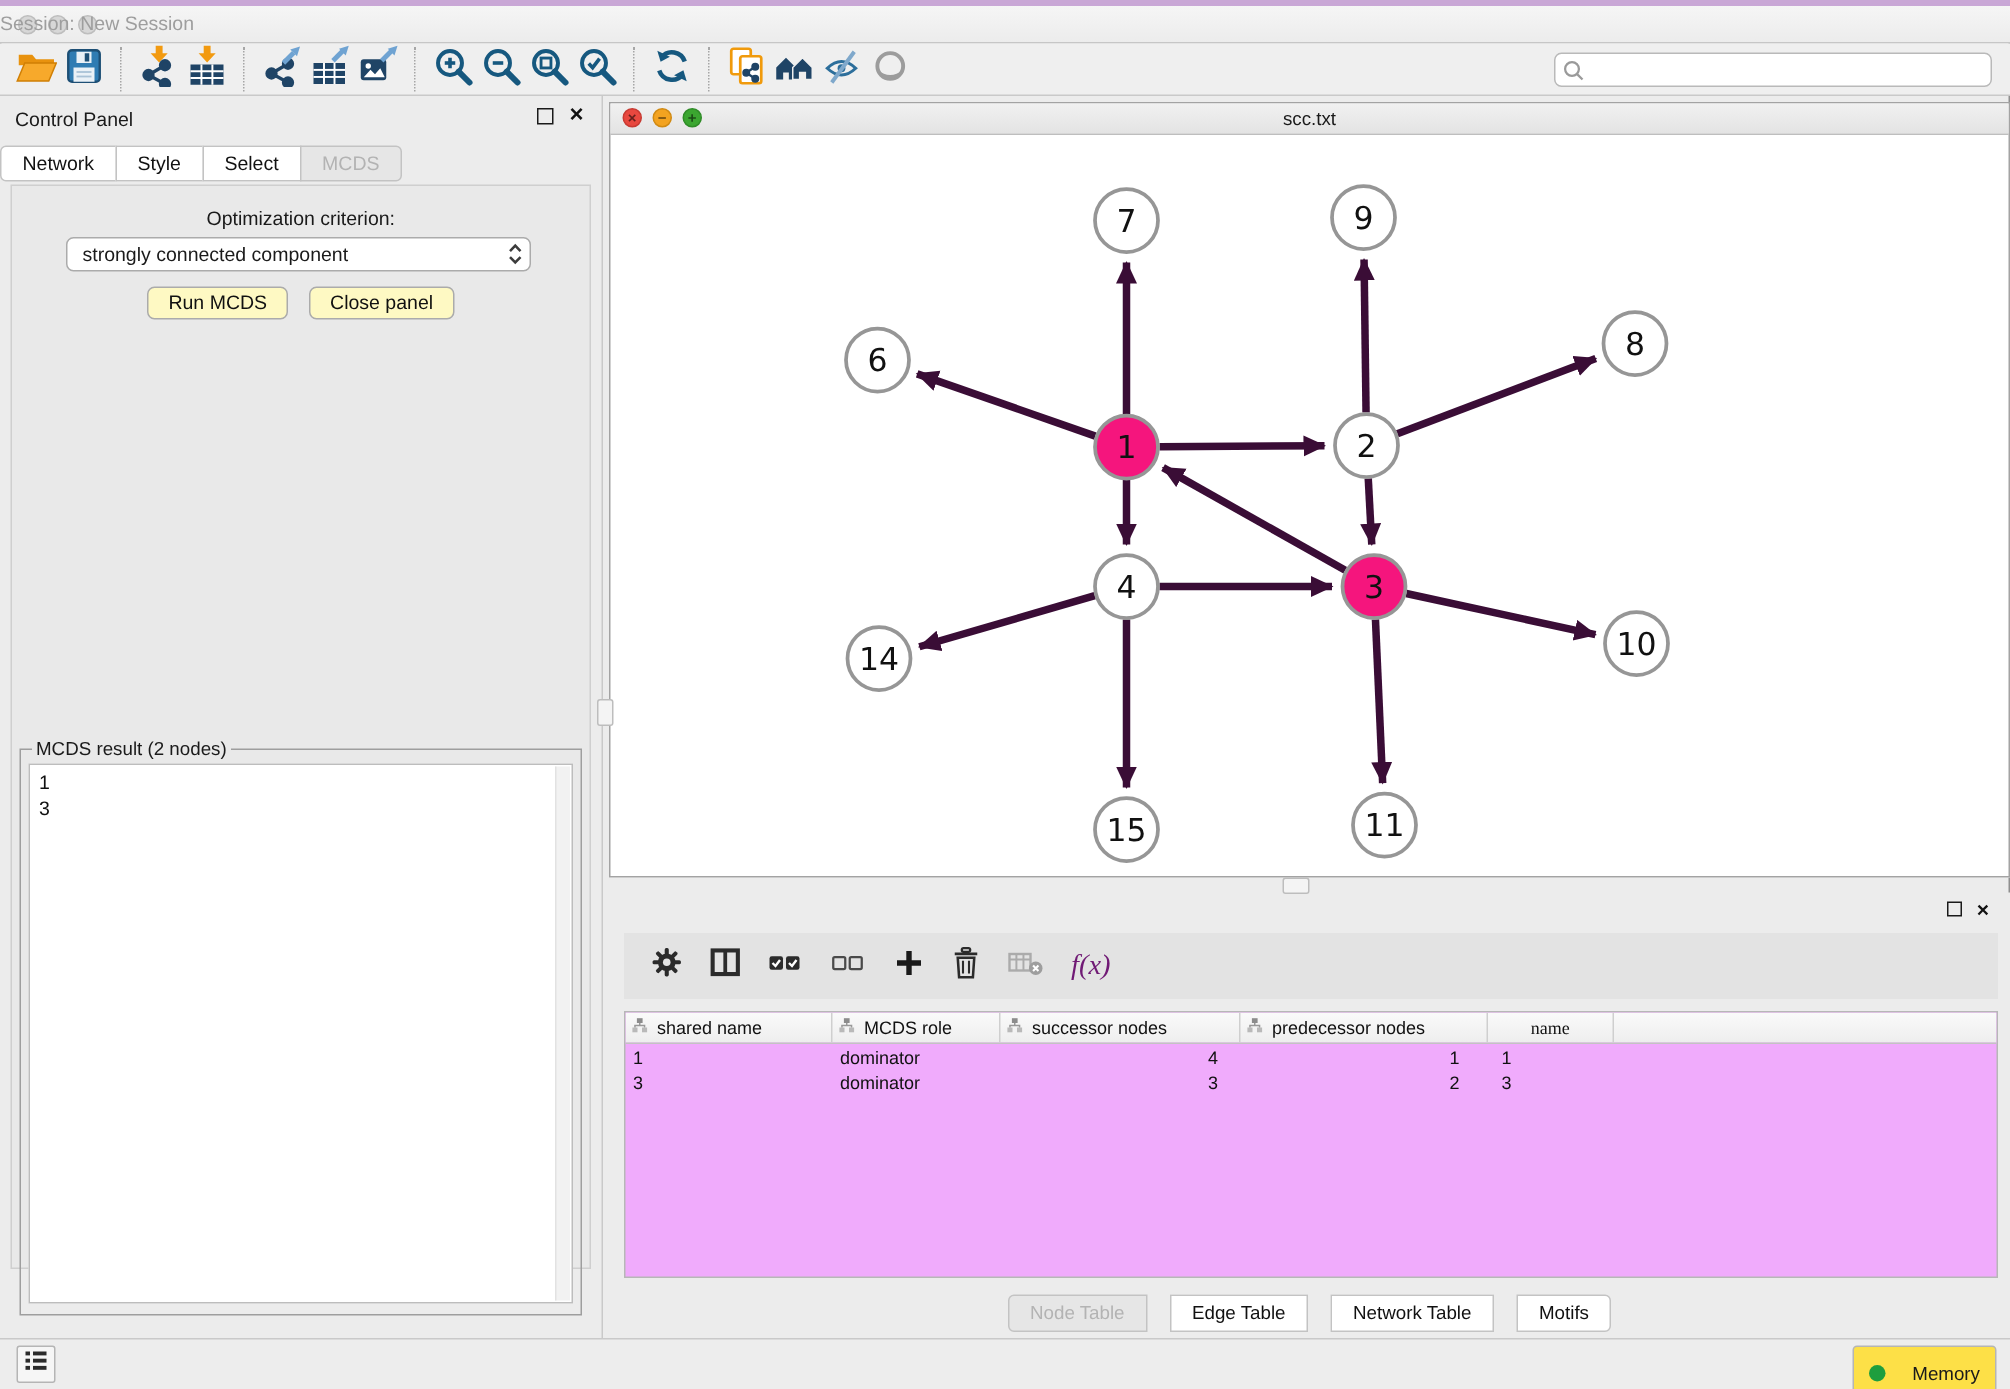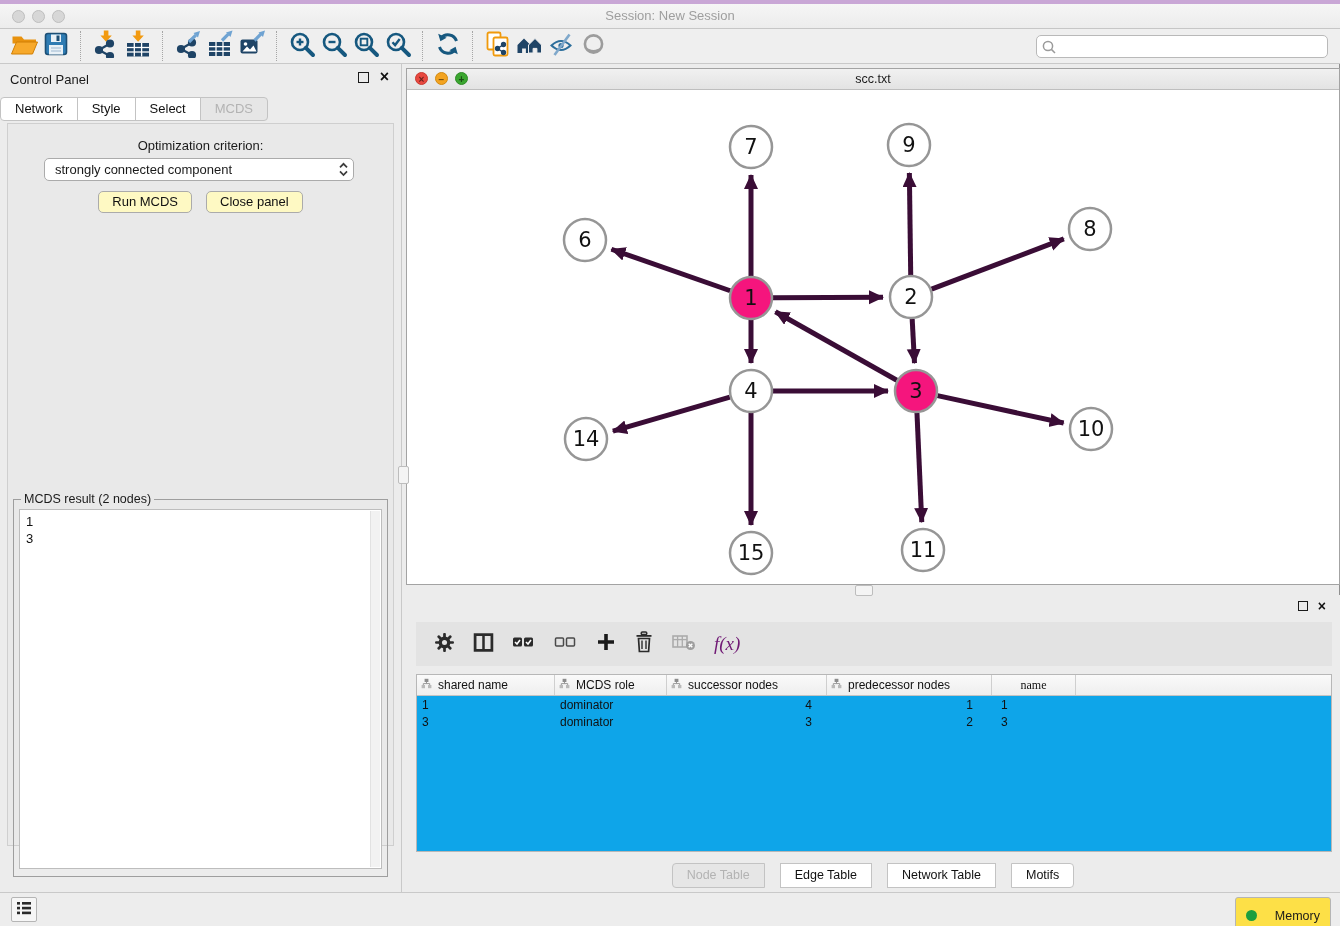--- a/index.html
+++ b/index.html
@@ -3,21 +3,21 @@
 <meta charset="utf-8">
 <style>
   html,body{margin:0;padding:0;background:#D8D8D8;}
   .window{position:relative;width:1340px;height:926px;background:#ECECEC;overflow:hidden;
     font-family:"Liberation Sans",sans-serif;color:#1A1A1A;box-shadow:inset 0 0 0 1px #8F8F8F;}
   
   .lavender{position:absolute;top:0;left:0;right:0;height:4px;background:#C9A7D6;}
   .titlebar{position:absolute;top:0;left:0;right:0;height:28px;background:linear-gradient(#F7F7F7,#ECECEC);border-bottom:1px solid #C6C6C6;}
   .dots{position:absolute;left:12px;top:10px;display:flex;gap:7px;}
   .dot{width:13px;height:13px;border-radius:50%;background:#D7D7D7;border:1px solid #BEBEBE;box-sizing:border-box;}
-  .title-text{position:absolute;left:0;right:0;top:4px;height:24px;line-height:24px;text-align:center;font-size:13px;color:#9E9E9E;}
+  .title-text{position:absolute;left:0;right:0;top:4px;height:24px;line-height:24px;font-size:13px;color:#9E9E9E;}
   
   .toolbar{position:absolute;top:29px;left:0;right:0;height:35px;background:#EFEFEF;border-bottom:1px solid #C9C9C9;display:flex;align-items:center;padding:0 12px 0 8px;box-sizing:border-box;}
   .tbtn{width:32px;height:32px;display:flex;align-items:center;justify-content:center;cursor:default;}
   .sep{width:1px;height:30px;border-left:1px dotted #A6A6A6;margin:0 8px;}
   .search-wrap{margin-left:auto;position:relative;}
   .search{width:292px;height:23px;border:1px solid #B9B9B9;border-radius:5px;background:#fff;outline:none;padding:0 6px 0 24px;font-size:12px;box-sizing:border-box;}
   .search-ic{position:absolute;left:5px;top:4px;}
   
   .cpanel{position:absolute;left:0;top:64px;width:402px;bottom:33px;background:#ECECEC;border-right:1px solid #C9C9C9;box-sizing:border-box;}
   .panel-head{position:absolute;top:8px;left:10px;font-size:13px;color:#1A1A1A;}
@@ -54,21 +54,21 @@
   .net-canvas{position:absolute;top:20px;left:0;right:0;bottom:0;overflow:hidden;}
   
   .tpanel{position:absolute;left:406px;right:0;top:595px;bottom:33px;background:#ECECEC;}
   .tp-head{position:absolute;top:5px;left:10px;font-size:18px;margin-top:29px;}
   .tp-ctrl{position:absolute;top:5px;right:14px;display:flex;gap:10px;align-items:center;}
   .tp-ctrl .sq{width:8px;height:8px;border-width:1.4px;}
   .tp-ctrl .xg{font-size:14px;}
   .tp-toolbar{position:absolute;top:27px;left:10px;right:8px;height:44px;background:#E3E3E3;display:flex;align-items:center;gap:18px;padding-left:18px;box-sizing:border-box;}
   .ti{display:flex;align-items:center;justify-content:center;cursor:default;}
   .fx{font-family:"Liberation Serif",serif;font-style:italic;font-size:19px;color:#701a75;}
-  .tbl-wrap{position:absolute;top:79px;left:10px;right:8px;height:178px;background:#0ea5e9;border:1px solid #B7B7B7;overflow:hidden;box-sizing:border-box;}
+  .tbl-wrap{position:absolute;top:79px;left:10px;right:8px;height:178px;background:#f0abfc;border:1px solid #B7B7B7;overflow:hidden;box-sizing:border-box;}
   .thead{display:flex;height:20px;background:linear-gradient(#FAFAFA,#EEEEEE);border-bottom:1px solid #C3C3C3;}
   .th{display:flex;align-items:center;gap:6px;padding:0 4px;border-right:1px solid #CFCFCF;font-size:12px;color:#111;box-sizing:border-box;}
   .tr{display:flex;height:17px;align-items:center;}
   .td{font-size:12px;color:#111;box-sizing:border-box;padding:0 5px;overflow:hidden;white-space:nowrap;}
   .tbl-tabs{position:absolute;top:268px;left:0;right:0;display:flex;justify-content:center;gap:16px;}
   .tbl-tabs .tab{height:23px;line-height:23px;font-size:12.5px;}
   
   .statusbar{position:absolute;left:0;right:0;bottom:0;height:33px;background:#EDEDED;border-top:1px solid #C9C9C9;}
   .sb-left{position:absolute;left:11px;top:4px;width:26px;height:25px;background:#F6F6F6;border:1px solid #B5B5B5;border-radius:2px;display:flex;align-items:center;justify-content:center;box-sizing:border-box;}
   .memory{position:absolute;right:9px;top:4px;height:37px;background:#fde047;border:1px solid #B5B5B5;border-radius:3px;display:flex;align-items:center;gap:18px;padding:0 10px;font-size:12.5px;box-sizing:border-box;}

